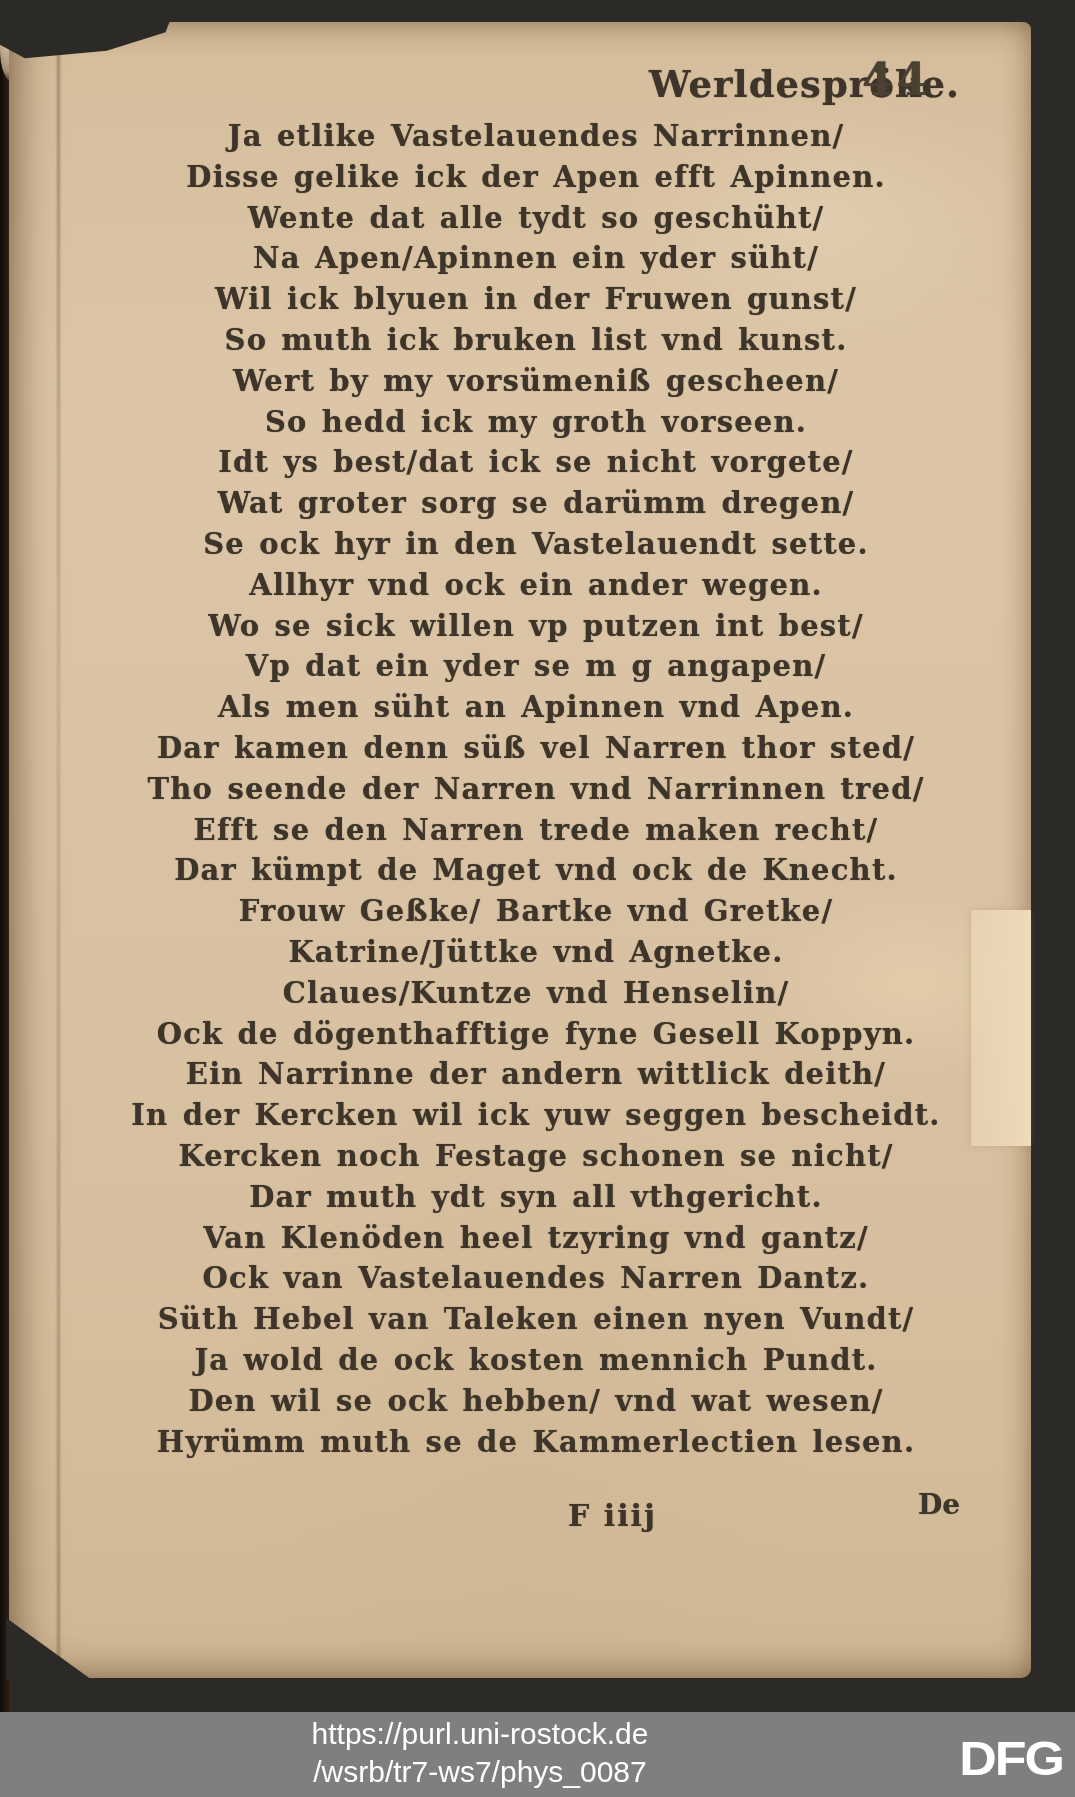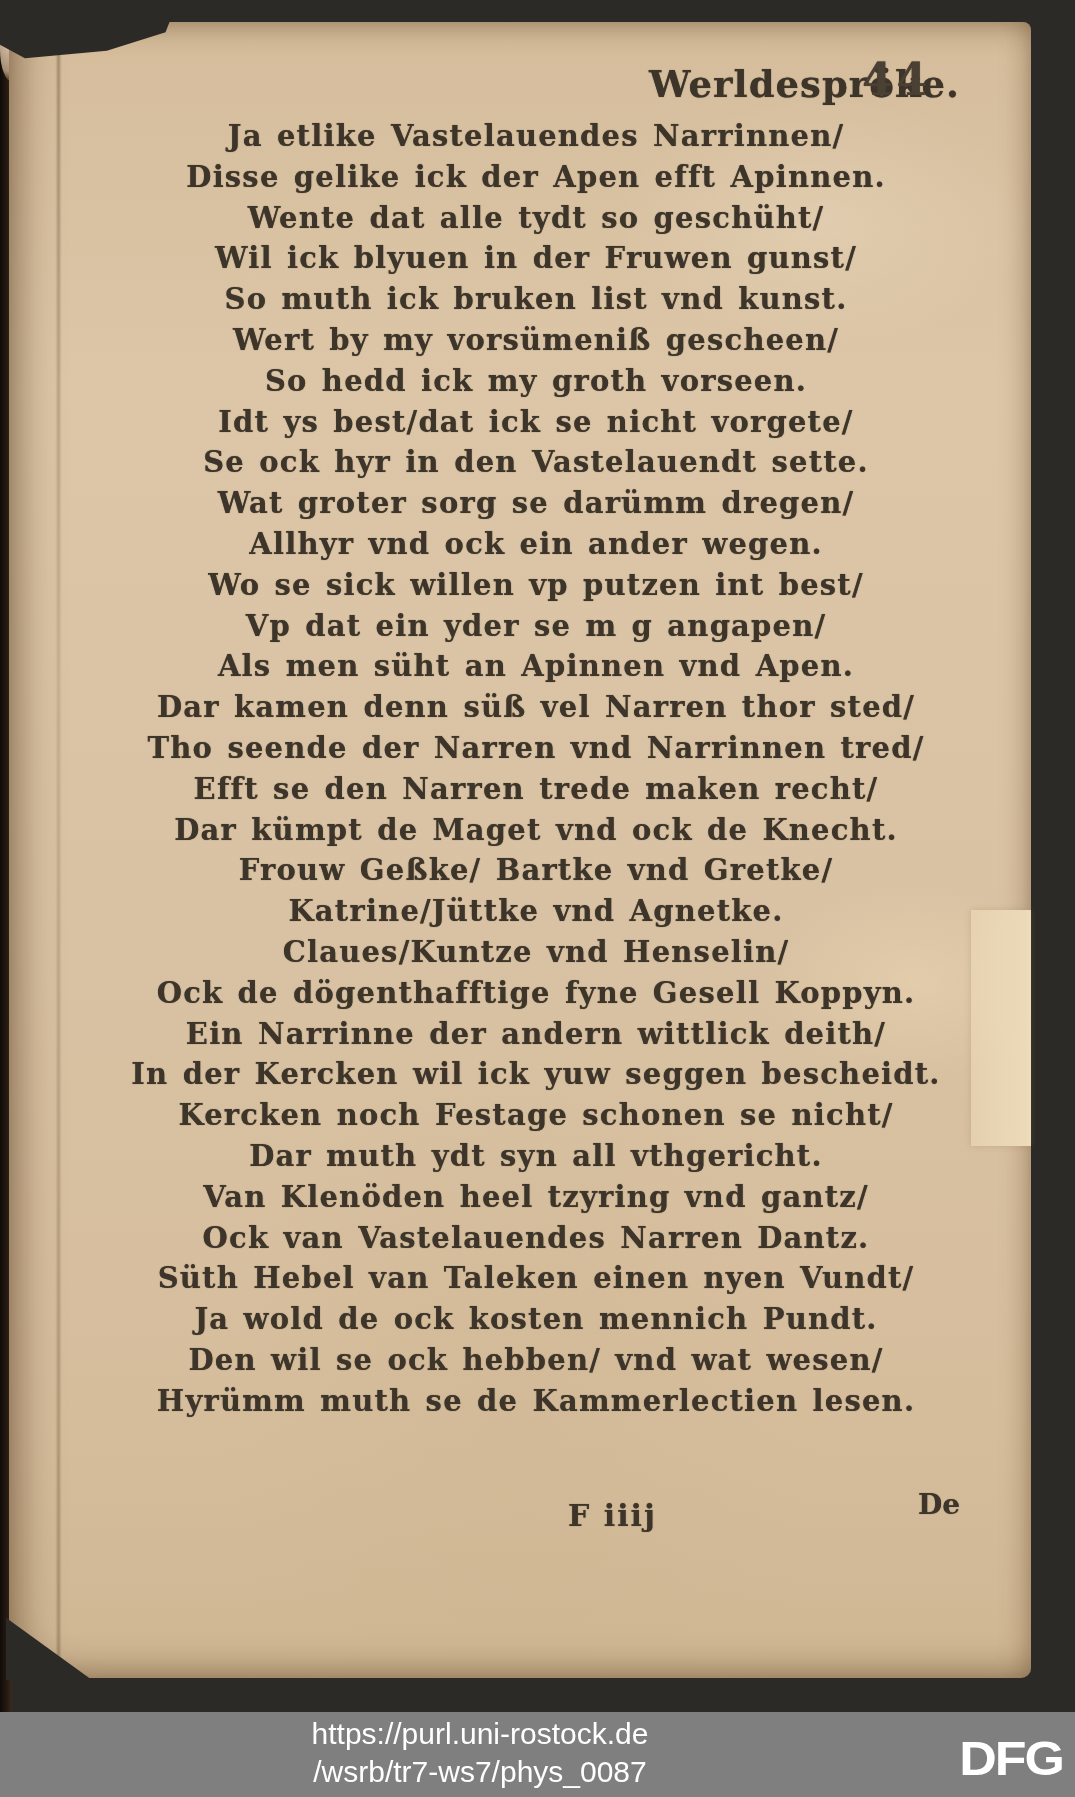--- a/index.html
+++ b/index.html
@@ -140,27 +140,28 @@
   <div class="corner-cut"></div>
 
   <div class="running-title">Werldespröke.</div>
 
   <div class="page-number">44</div>
 
   <div class="poem">
       <div class="poem-line">Ja etlike Vastelauendes Narrinnen/</div>
       <div class="poem-line">Disse gelike ick der Apen efft Apinnen.</div>
       <div class="poem-line">Wente dat alle tydt so geschüht/</div>
+      <div class="poem-line">Na Apen/Apinnen ein yder süht/</div>
       <div class="poem-line">Wil ick blyuen in der Fruwen gunst/</div>
       <div class="poem-line">So muth ick bruken list vnd kunst.</div>
       <div class="poem-line">Wert by my vorsümeniß gescheen/</div>
       <div class="poem-line">So hedd ick my groth vorseen.</div>
       <div class="poem-line">Idt ys best/dat ick se nicht vorgete/</div>
+      <div class="poem-line">Wat groter sorg se darümm dregen/</div>
       <div class="poem-line">Se ock hyr in den Vastelauendt sette.</div>
-      <div class="poem-line">Wat groter sorg se darümm dregen/</div>
       <div class="poem-line">Allhyr vnd ock ein ander wegen.</div>
       <div class="poem-line">Wo se sick willen vp putzen int best/</div>
       <div class="poem-line">Vp dat ein yder se m g angapen/</div>
       <div class="poem-line">Als men süht an Apinnen vnd Apen.</div>
       <div class="poem-line">Dar kamen denn süß vel Narren thor sted/</div>
       <div class="poem-line">Tho seende der Narren vnd Narrinnen tred/</div>
       <div class="poem-line">Efft se den Narren trede maken recht/</div>
       <div class="poem-line">Dar kümpt de Maget vnd ock de Knecht.</div>
       <div class="poem-line">Frouw Geßke/ Bartke vnd Gretke/</div>
       <div class="poem-line">Katrine/Jüttke vnd Agnetke.</div>

